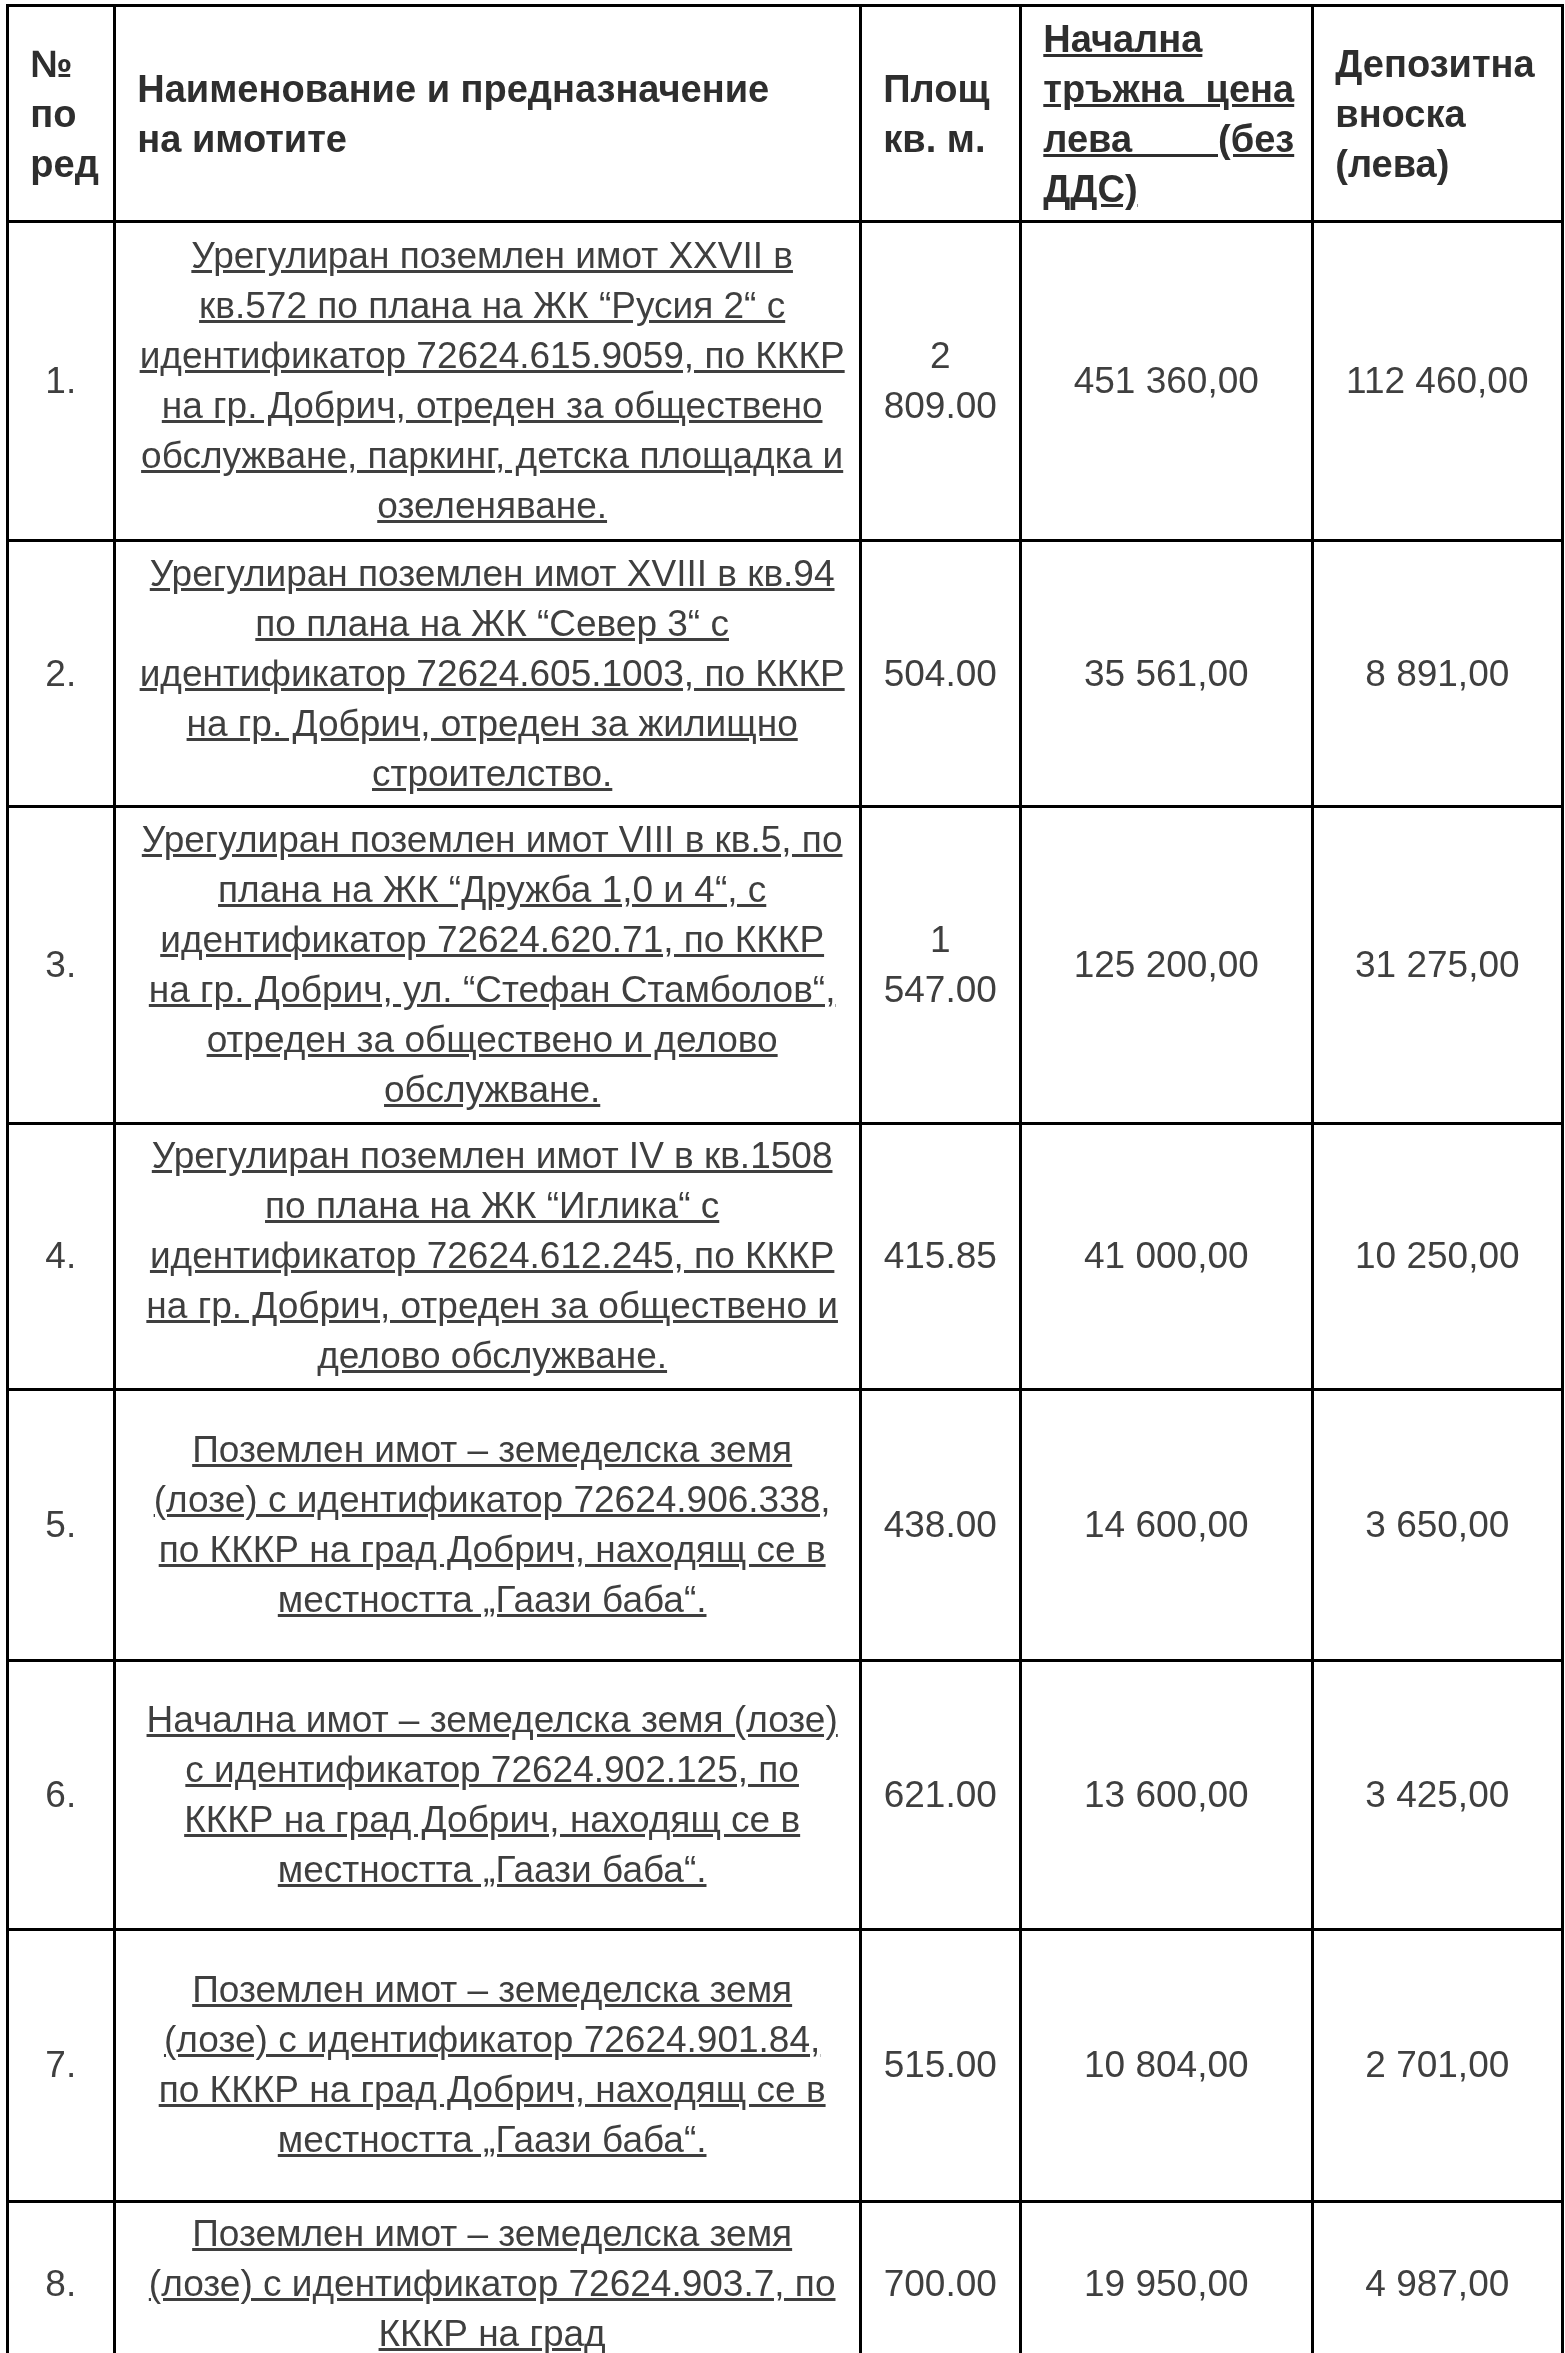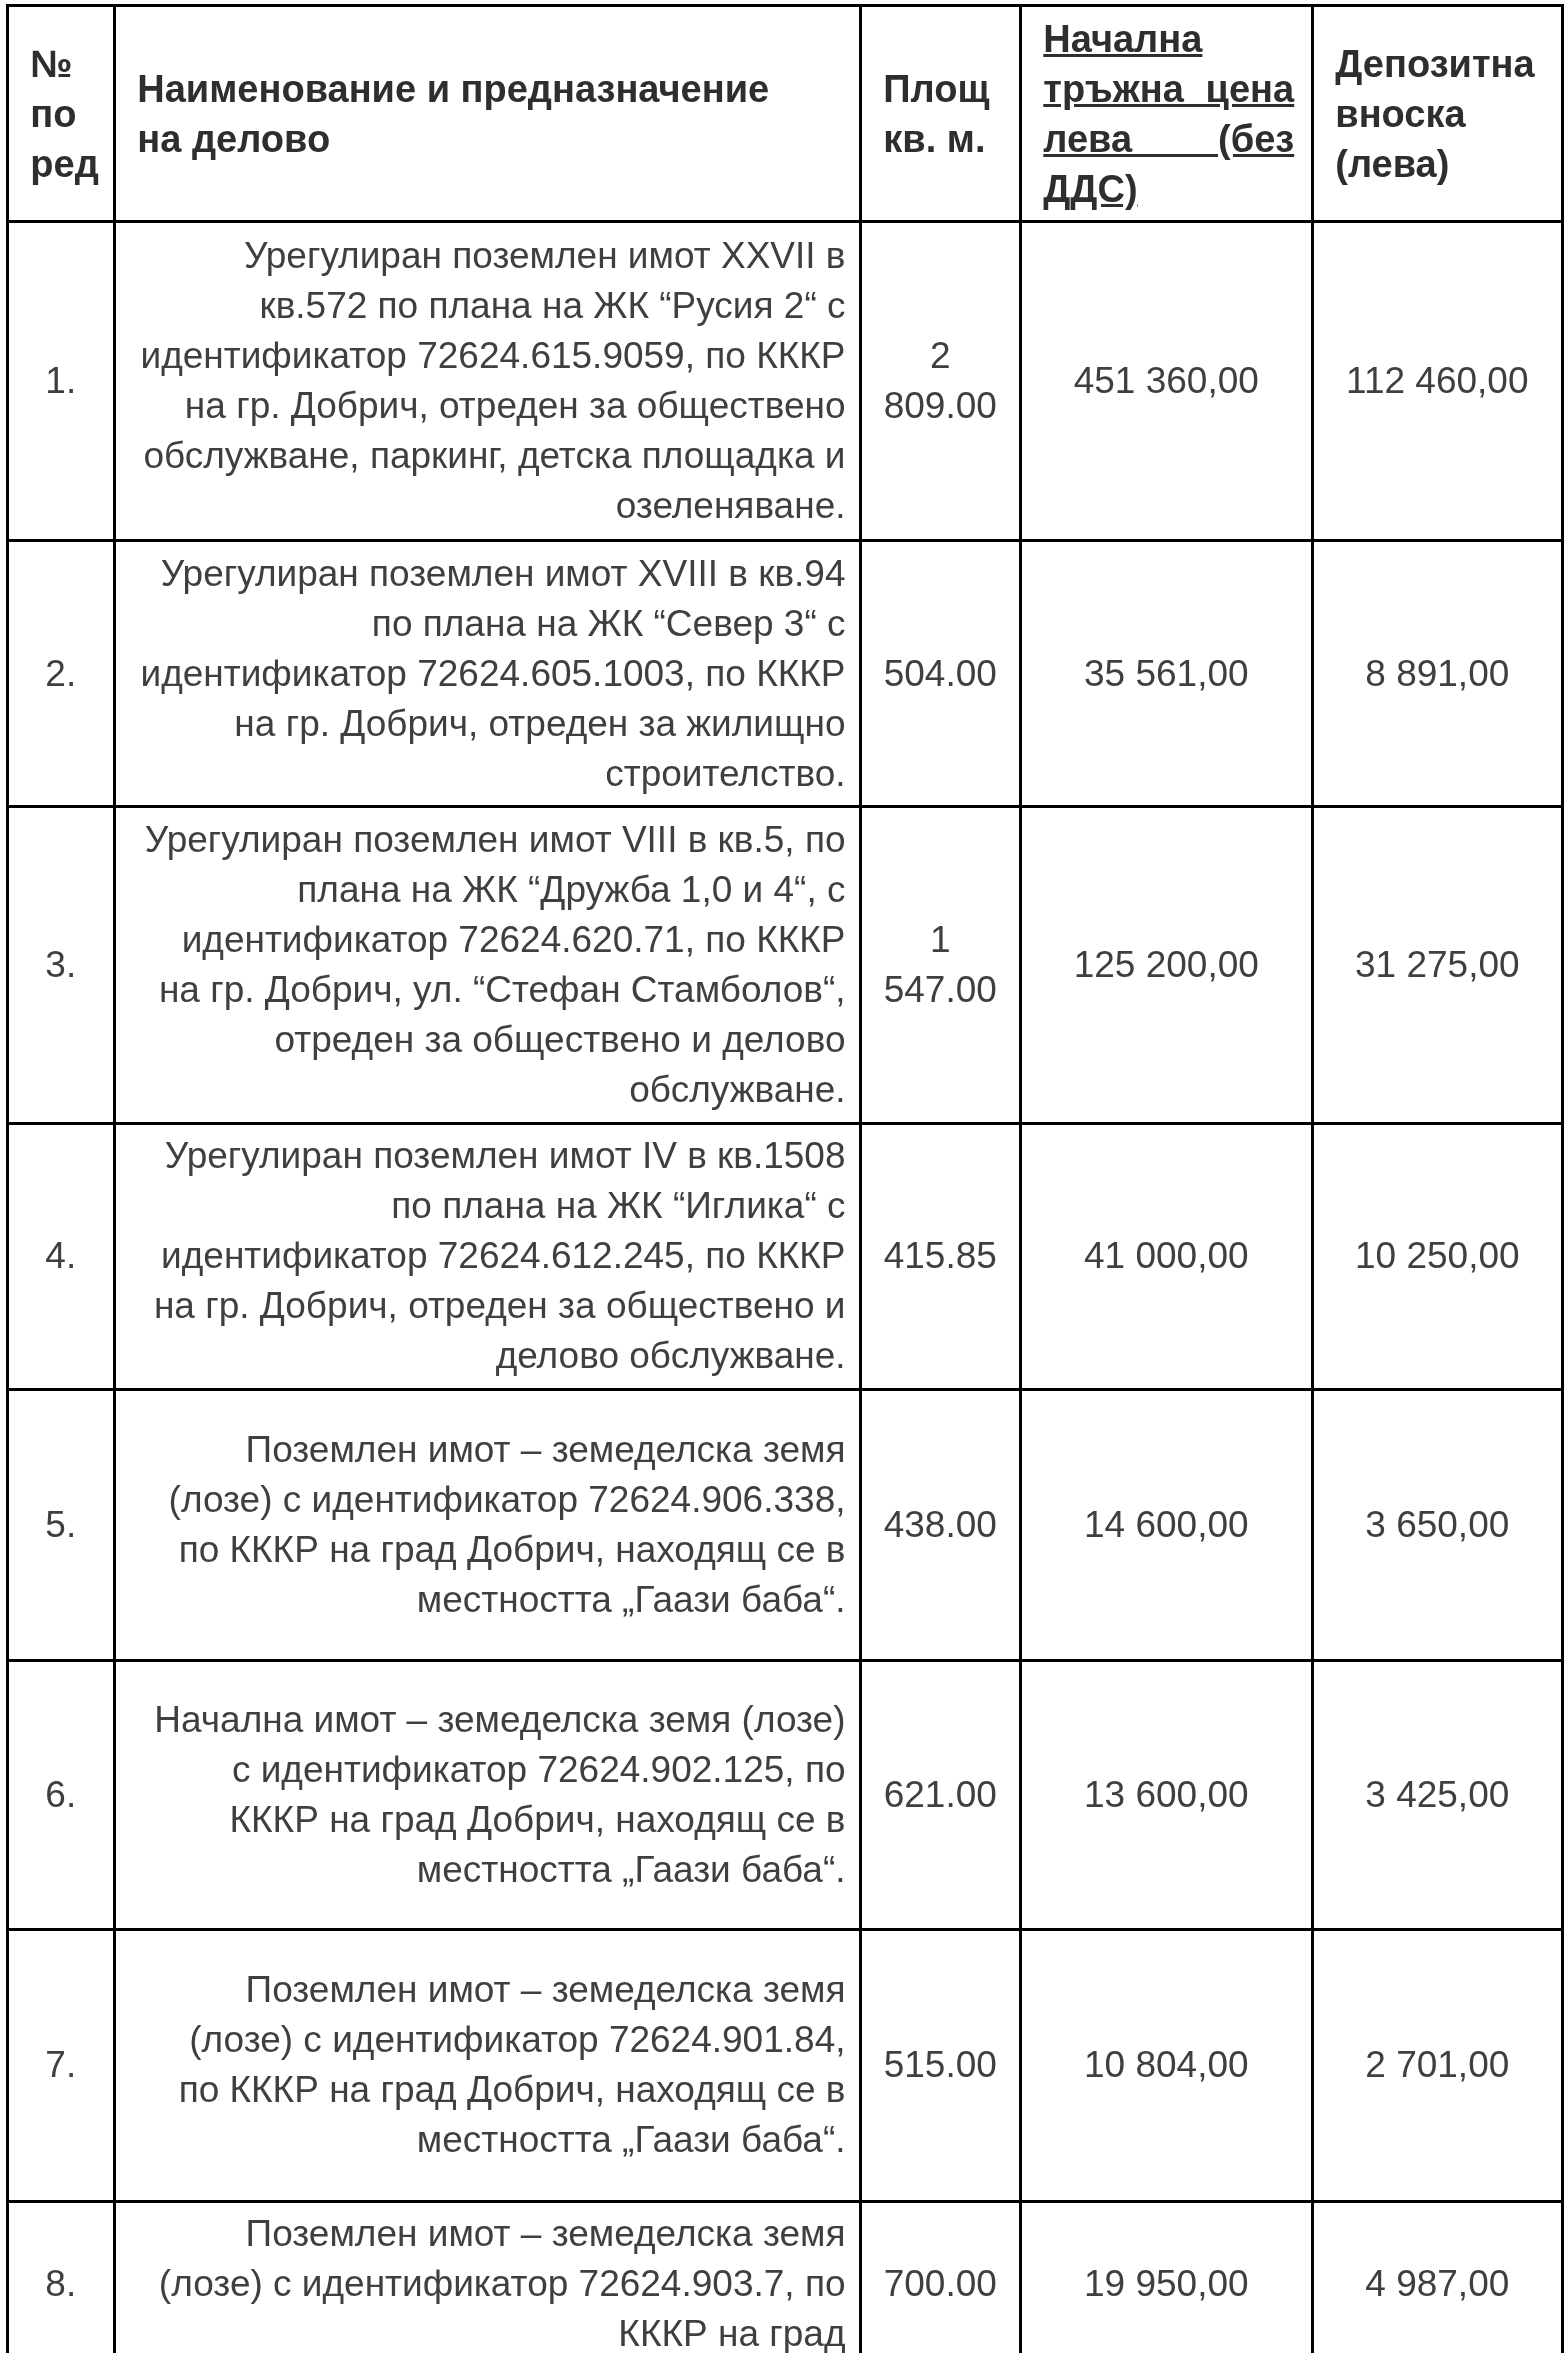--- a/index.html
+++ b/index.html
@@ -49,21 +49,21 @@
   th.h-name  { padding-right: 58px; }
   th.h-price { text-align: justify; padding-right: 16.6px; text-decoration: underline; }
 
   
   td {
     font-size: 37px;
     line-height: 50px;
     vertical-align: middle;
   }
   td.num  { text-align: center; padding: 6.6px 3.3px; }
-  td.name { text-align: right; padding: 6.6px 13.3px 6.6px 23px; }
+  td.name { text-align: center; padding: 6.6px 13.3px 6.6px 23px; text-decoration: underline; }
   td.val  { text-align: center; padding: 6.6px 6.6px; }
 
   tbody tr:nth-child(1) { height: 319px; }
   tbody tr:nth-child(2) { height: 261px; }
   tbody tr:nth-child(3) { height: 315px; }
   tbody tr:nth-child(4) { height: 263px; }
   tbody tr:nth-child(5) { height: 271px; }
   tbody tr:nth-child(6) { height: 269px; }
   tbody tr:nth-child(7) { height: 272px; }
   tbody tr:nth-child(8) { height: 162px; }
@@ -78,21 +78,21 @@
   <colgroup>
     <col class="c-num">
     <col class="c-name">
     <col class="c-area">
     <col class="c-price">
     <col class="c-deposit">
   </colgroup>
   <thead>
     <tr>
       <th class="h-num">№ по ред</th>
-      <th class="h-name">Наименование и предназначение на делово</th>
+      <th class="h-name">Наименование и предназначение на имотите</th>
       <th class="h-area">Площ кв. м.</th>
       <th class="h-price">Начална тръжна цена лева (без ДДС)</th>
       <th class="h-deposit">Депозитна вноска (лева)</th>
     </tr>
   </thead>
   <tbody>
     <tr>
       <td class="num">1.</td>
       <td class="name">Урегулиран поземлен имот XXVII в кв.572 по плана на ЖК “Русия 2“ с идентификатор 72624.615.9059, по КККР на гр. Добрич, отреден за обществено обслужване, паркинг, детска площадка и озеленяване.</td>
       <td class="val">2 809.00</td>

